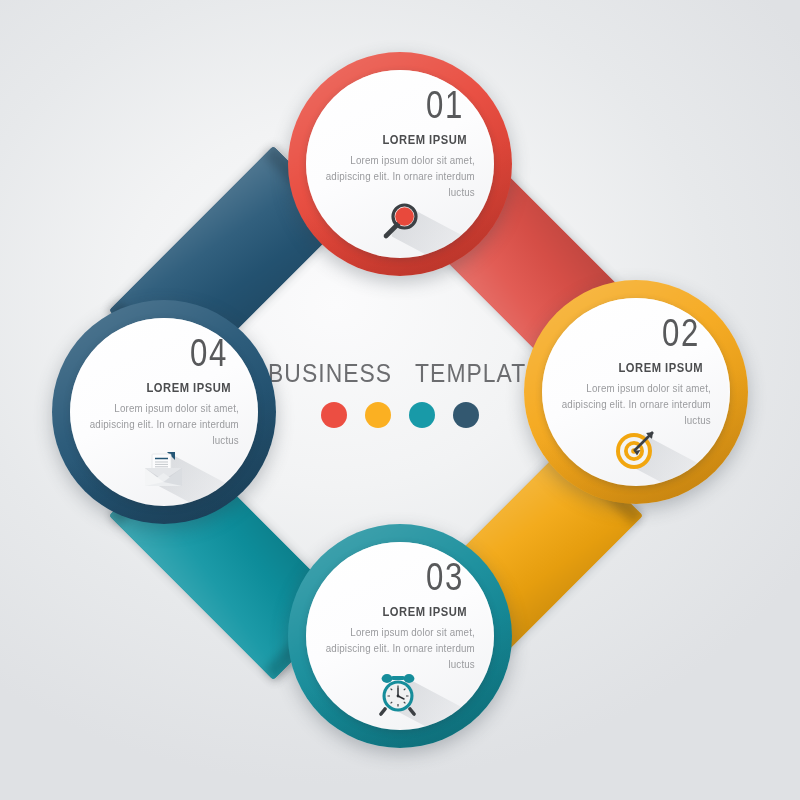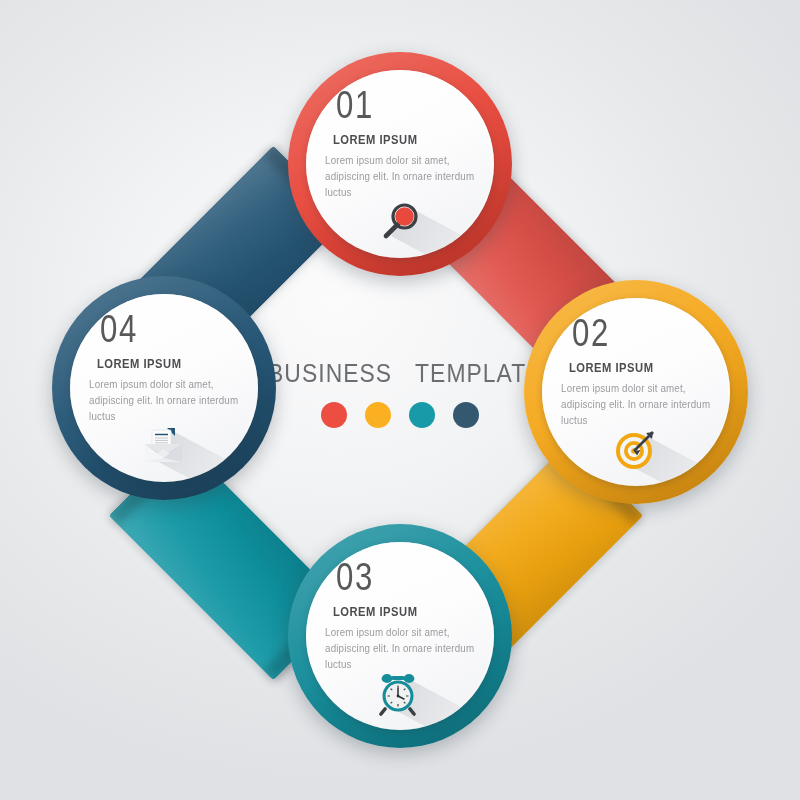--- a/index.html
+++ b/index.html
@@ -91,21 +91,21 @@
     border-radius: 50%;
     background: linear-gradient(155deg, #ffffff 0%, #fdfdfe 45%, #f0f1f3 100%);
     box-shadow: inset 0 2px 4px rgba(255,255,255,0.9),
                 0 2px 7px rgba(40,50,60,0.22);
     overflow: hidden;
   }
   .node .content {
     position: absolute;
     left: 0; right: 0;
     top: 16px;
-    text-align: left;
+    text-align: right;
     padding: 0 16px;
     box-sizing: border-box;
   }
   .num {
     font-family: "Liberation Sans Narrow", "Liberation Sans", sans-serif;
     font-size: 38px;
     font-weight: 400;
     color: #58595b;
     letter-spacing: 2px;
     line-height: 1;
@@ -148,21 +148,21 @@
     transform: rotate(28deg);
     transform-origin: 0 50%;
     border-radius: 2px;
   }
   .icon-wrap svg { position: relative; display: block; }
 
   
   #node-01 { left: 288px; top: 52px; }
   #node-02 { left: 524px; top: 280px; }
   #node-03 { left: 288px; top: 524px; }
-  #node-04 { left: 52px;  top: 276px; }
+  #node-04 { left: 52px;  top: 300px; }
 
   
   #center {
     position: absolute;
     left: 250px;
     top: 358px;
     width: 300px;
     text-align: center;
   }
   .center-title {

